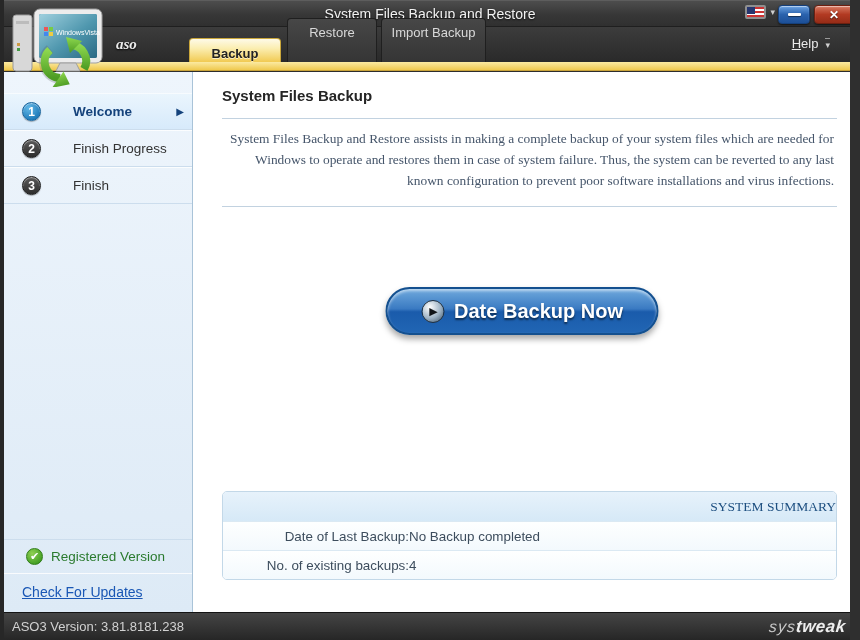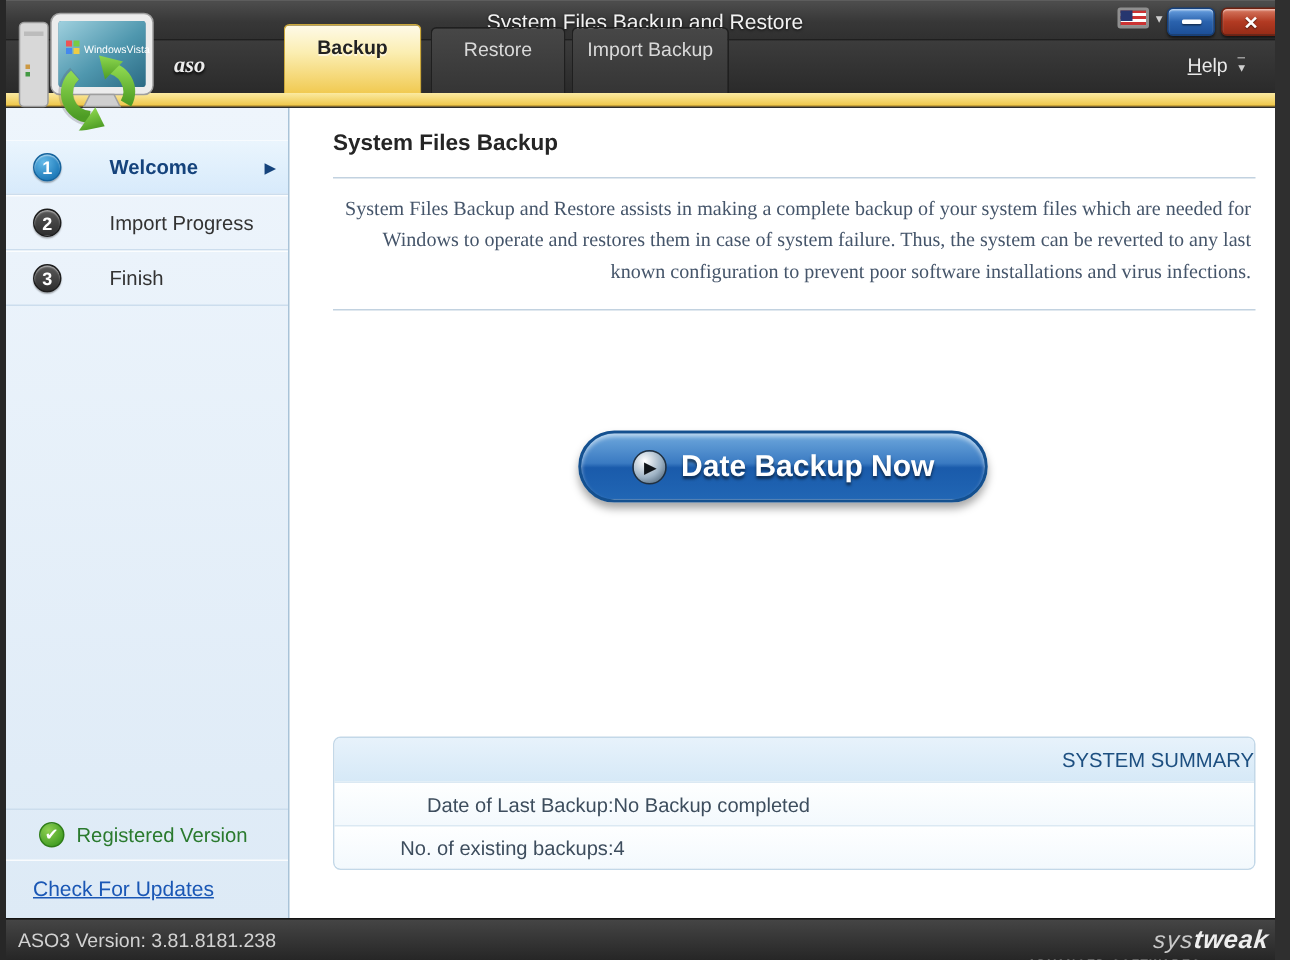--- a/index.html
+++ b/index.html
@@ -43,21 +43,21 @@
     position:absolute; left:116px; top:9px; color:#ececec; font-size:15px;
     font-family:"Liberation Serif", serif; font-style:italic; font-weight:bold;
     text-shadow:0 1px 2px #000;
   }
   .tab {
     position:absolute; bottom:0; height:44px; line-height:27px; text-align:center;
     border-radius:4px 4px 0 0; font-size:13px; color:#d9d9d9; cursor:pointer;
     background:linear-gradient(#474747,#353535); border:1px solid #1f1f1f; border-bottom:none;
   }
   .tab.active {
-    height:46px; line-height:30px; font-weight:bold; color:#222;
+    height:24px; line-height:30px; font-weight:bold; color:#222;
     background:linear-gradient(#fefae8,#fbeeb2 40%,#f1ca52);
     border-color:#caa73b; text-shadow:0 1px 0 rgba(255,255,255,.6);
   }
   .tab-backup { left:189px; width:92px; }
   .tab-restore { left:287px; width:90px; }
   .tab-import { left:381px; width:105px; }
   .help {
     position:absolute; right:30px; top:9px; color:#eaeaea; font-size:13px; cursor:pointer;
     display:flex; align-items:center; gap:7px;
   }
@@ -130,20 +130,21 @@
   }
   .cta .lbl { color:#fff; font-size:20px; font-weight:bold; text-shadow:0 2px 2px rgba(0,0,0,.55); }
   
   .summary {
     position:absolute; left:28px; right:13px; top:419px; border:1px solid #c3d8e8;
     border-radius:5px; overflow:hidden; background:#fff;
   }
   .summary-head {
     height:29px; line-height:29px; padding-left:14px; font-size:13.5px; color:#1d4f80;
     background:linear-gradient(#e7f2fb,#d6e9f7);
+    font-family:Liberation Serif, serif;
   }
   .summary-row {
     height:29px; display:flex; align-items:center; border-top:1px solid #dbe9f3;
     background:linear-gradient(#feffff,#f3f9fd); font-size:13.4px; color:#3d4d5d;
   }
   .summary-row .lab { width:186px; padding-left:14px; }
   
   .statusbar {
     position:absolute; left:-4px; right:-10px; bottom:0; height:28px;
     background:linear-gradient(#454545,#262626); border-top:1px solid #141414;
@@ -227,21 +228,21 @@
 
     <div class="sidebar">
       <div class="steps">
         <div class="step active">
           <span class="step-num">1</span>
           <span class="step-label">Welcome</span>
           <span class="step-arrow">▶</span>
         </div>
         <div class="step">
           <span class="step-num">2</span>
-          <span class="step-label">Import Progress</span>
+          <span class="step-label">Finish Progress</span>
         </div>
         <div class="step">
           <span class="step-num">3</span>
           <span class="step-label">Finish</span>
         </div>
       </div>
       <div class="side-footer">
         <div class="registered">
           <span class="check-ico">✔</span>
           <span class="txt">Registered Version</span>

